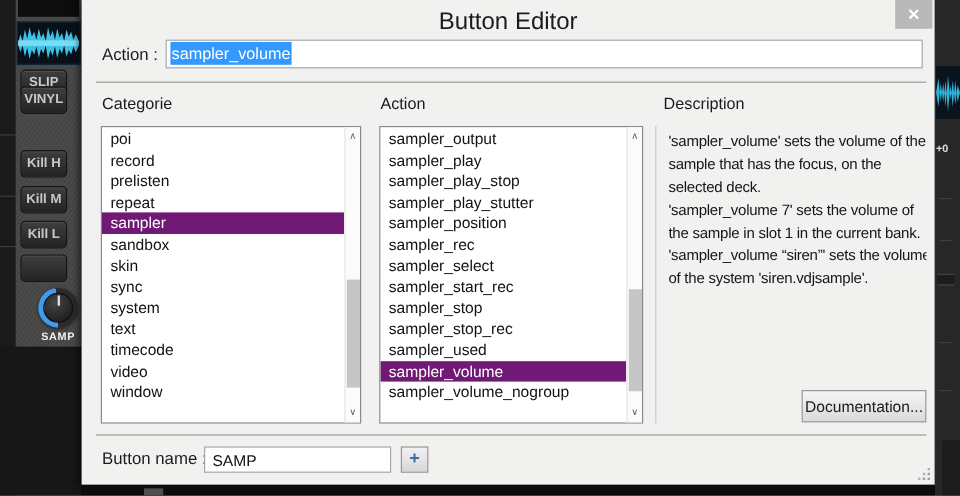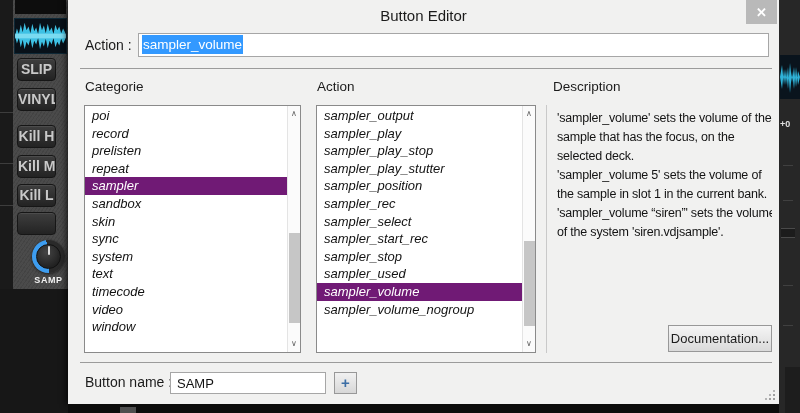--- a/index.html
+++ b/index.html
@@ -11,47 +11,47 @@
   .edge-line{position:absolute;left:0;width:13px;height:1px;background:#3d3d3d;}
   .edge-dark{position:absolute;left:0;top:290px;width:13px;height:123px;background:#151515;}
 
   
   .sidebar{position:absolute;left:13px;top:0;width:55px;height:289px;background:#474747;
     background-image:repeating-linear-gradient(125deg, rgba(0,0,0,.05) 0 1px, rgba(255,255,255,.02) 1px 3px);}
   .top-block{position:absolute;left:2px;top:0;width:51px;height:14px;background:#0d0d0d;}
   .waveform{position:absolute;left:1px;top:18px;width:53px;height:36px;background:#081119;border:1px solid #0e2836;}
   .waveform svg{display:block;width:100%;height:100%;}
   .sbtn{position:absolute;left:4px;width:39px;height:23px;background:linear-gradient(#3e3e3e,#232323);
-    border:1px solid #161616;border-radius:4px;color:#c9c9c9;font-size:14px;font-weight:bold;
+    border:1px solid #161616;border-radius:4px;color:#c9c9c9;font-size:11px;font-weight:bold;
     text-align:center;line-height:21px;box-shadow:inset 0 1px 0 rgba(255,255,255,.08);white-space:nowrap;overflow:hidden;}
   .knob{position:absolute;left:19px;top:240px;width:33px;height:33px;border-radius:50%;
     background:#2a2a2a;background:conic-gradient(from 180deg,#3d9df0 0 172deg,#2a2a2a 172deg 360deg);
     display:flex;align-items:center;justify-content:center;box-shadow:0 1px 3px rgba(0,0,0,.6);}
   .knob-face{width:25px;height:25px;border-radius:50%;background:radial-gradient(circle at 40% 32%,#454545,#222 72%);
     border:1px solid #111;position:relative;}
   .knob-pointer{position:absolute;left:50%;top:1px;width:2px;height:9px;margin-left:-1px;background:#ddd;border-radius:1px;}
   .knob-label{position:absolute;left:8px;top:275px;width:55px;text-align:center;color:#f2f2f2;
     font-size:9px;font-weight:bold;letter-spacing:.6px;}
   .below{position:absolute;left:0;top:289px;width:68px;height:124px;background:#171717;}
 
   
   .dialog{position:absolute;left:68px;top:0;width:711px;height:404px;background:#f1f1f0;
     box-shadow:2px 0 6px rgba(0,0,0,.55), -2px 0 6px rgba(0,0,0,.55);}
-  .dlg-title{position:absolute;top:7px;left:0;width:100%;text-align:center;font-size:15px;color:#1b1b1b;}
+  .dlg-title{position:absolute;top:7px;left:0;width:100%;text-align:center;font-size:20px;color:#1b1b1b;}
   .close-btn{position:absolute;top:0;right:2px;width:31px;height:24px;background:#b9b9b9;
     display:flex;align-items:center;justify-content:center;}
   .close-x{color:#fff;font-size:13px;font-weight:bold;}
   .action-label{position:absolute;left:17px;top:37px;font-size:14px;color:#1b1b1b;}
   .action-input{position:absolute;left:70px;top:33px;width:631px;height:24px;background:#fff;
     border:1px solid #a6a6a6;font-size:13.5px;line-height:22px;padding-left:3px;}
   .action-sel{background:#3399ff;color:#fff;padding:2px 1px;}
   .hsep{position:absolute;left:12px;width:692px;height:1px;background:#9b9b9b;}
   .hdr{position:absolute;top:79px;font-size:13.5px;color:#1b1b1b;}
   .listbox{position:absolute;top:105px;height:248px;background:#fff;border:1px solid #8a8a8a;}
-  .list-items{position:absolute;left:0;top:1px;right:13px;bottom:1px;overflow:hidden;font-style:italic;}
+  .list-items{position:absolute;left:0;top:1px;right:13px;bottom:1px;overflow:hidden;}
   .li{height:17.6px;line-height:17.6px;font-size:13px;padding-left:7px;color:#121212;white-space:nowrap;}
   .li.selected{background:#701a75;color:#fff;}
   .scrollbar{position:absolute;top:0;right:0;width:13px;height:100%;background:#fbfbfb;border-left:1px solid #e4e4e4;}
   .sb-up,.sb-down{position:absolute;left:0;width:100%;text-align:center;color:#5f5f5f;font-size:8px;line-height:12px;}
   .sb-up{top:2px;} .sb-down{bottom:2px;}
   .sb-thumb{position:absolute;left:1px;width:11px;background:#c6c6c6;}
   .desc{position:absolute;left:478px;top:105px;width:226px;height:248px;border-left:1px solid #c9c9c9;}
   .desc-text{padding:4px 0 0 10px;}
   .desc-line{font-size:12.5px;letter-spacing:-.2px;line-height:19px;color:#141414;white-space:nowrap;overflow:hidden;}
   .doc-btn{position:absolute;left:600px;top:325px;width:104px;height:27px;
@@ -94,21 +94,21 @@
 
   <div class="sidebar">
     <div class="top-block"></div>
     <div class="waveform">
       <svg viewBox="0 0 53 36" preserveAspectRatio="none">
         <polygon fill="#3ec1e4" points="0,18 2,10 4,16 6,6 8,14 10,4 12,12 14,8 16,15 18,5 20,13 22,9 24,16 26,4 28,12 30,7 32,15 34,5 36,13 38,9 40,16 42,6 44,12 46,8 48,15 50,10 52,14 53,18 52,22 50,26 48,21 46,28 44,24 42,30 40,20 38,27 36,23 34,31 32,21 30,29 28,24 26,32 24,20 22,27 20,23 18,31 16,21 14,28 12,24 10,32 8,22 6,30 4,20 2,26 0,18"></polygon>
         <rect x="0" y="15.5" width="53" height="5" fill="#8fe3f5" opacity="0.75"></rect>
       </svg>
     </div>
     <div class="sbtn" style="top:58px">SLIP</div>
-    <div class="sbtn" style="top:88px">VINYL</div>
+    <div class="sbtn" style="top:72px">VINYL</div>
     <div class="sbtn" style="top:125px">Kill H</div>
     <div class="sbtn" style="top:155px">Kill M</div>
     <div class="sbtn" style="top:184px">Kill L</div>
     <div class="sbtn" style="top:212px"></div>
     <div class="knob">
       <div class="knob-face">
         <div class="knob-pointer"></div>
       </div>
     </div>
     <div class="knob-label">SAMP</div>
@@ -159,37 +159,38 @@
       <div class="list-items">
         <div class="li">sampler_output</div>
         <div class="li">sampler_play</div>
         <div class="li">sampler_play_stop</div>
         <div class="li">sampler_play_stutter</div>
         <div class="li">sampler_position</div>
         <div class="li">sampler_rec</div>
         <div class="li">sampler_select</div>
         <div class="li">sampler_start_rec</div>
         <div class="li">sampler_stop</div>
+        <div class="li">sampler_stop_rec</div>
         <div class="li">sampler_used</div>
         <div class="li selected">sampler_volume</div>
         <div class="li">sampler_volume_nogroup</div>
       </div>
       <div class="scrollbar">
         <div class="sb-up">∧</div>
         <div class="sb-thumb" style="top:135px;height:85px"></div>
         <div class="sb-down">∨</div>
       </div>
     </div>
 
     <div class="desc">
       <div class="desc-text">
         <div class="desc-line">'sampler_volume' sets the volume of the</div>
         <div class="desc-line">sample that has the focus, on the</div>
         <div class="desc-line">selected deck.</div>
-        <div class="desc-line">'sampler_volume 5' sets the volume of</div>
+        <div class="desc-line">'sampler_volume 7' sets the volume of</div>
         <div class="desc-line">the sample in slot 1 in the current bank.</div>
         <div class="desc-line">'sampler_volume “siren”' sets the volume</div>
         <div class="desc-line">of the system 'siren.vdjsample'.</div>
       </div>
     </div>
 
     <div class="doc-btn">Documentation...</div>
 
     <div class="hsep" style="top:362px"></div>
 

